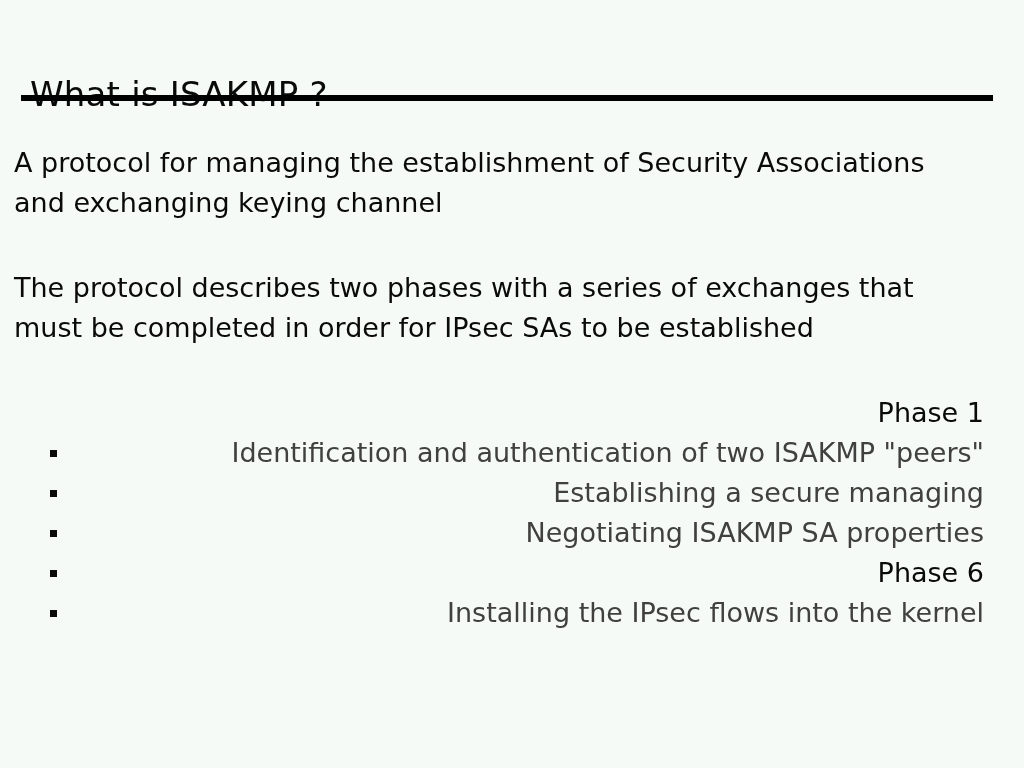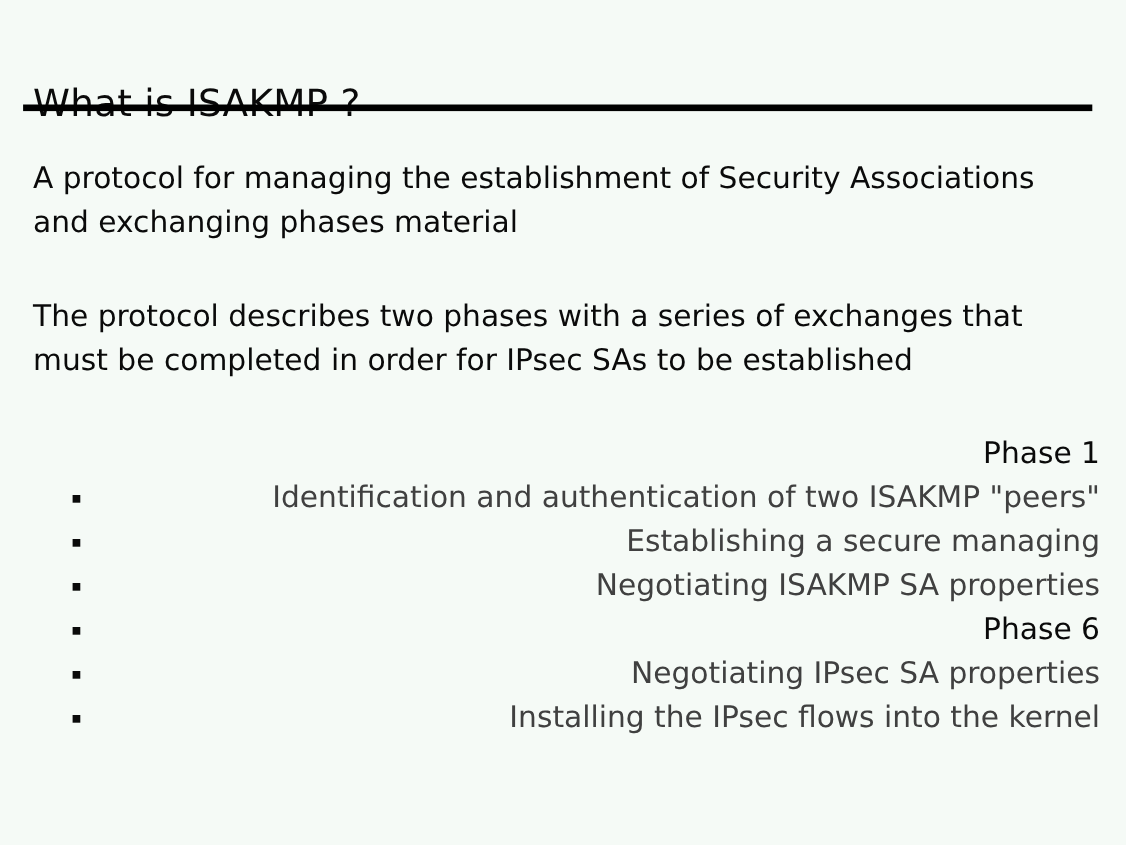--- a/index.html
+++ b/index.html
@@ -41,21 +41,21 @@
     left: 21px;
     top: 95px;
     width: 972px;
     height: 6px;
     background: #000000;
   }
 
   
   .body-area {
     position: absolute;
-    left: 30px;
+    left: 14px;
     top: 143px;
     width: 970px;
   }
 
   .para {
     font-size: 27px;
     line-height: 40px;
     font-weight: 400;
     color: #0a0a0a;
     margin: 0;
@@ -119,21 +119,21 @@
 <div class="slide">
 
   <h1 class="slide-title">What is ISAKMP ?</h1>
 
   <div class="title-rule"></div>
 
   <div class="body-area">
 
     <p class="para">
       <span class="para-line">A protocol for managing the establishment of Security Associations</span>
-      <span class="para-line">and exchanging phases material</span>
+      <span class="para-line">and exchanging keying channel</span>
     </p>
 
     <div class="para-gap"></div>
 
     <p class="para">
       <span class="para-line">The protocol describes two phases with a series of exchanges that</span>
       <span class="para-line">must be completed in order for IPsec SAs to be established</span>
     </p>
 
     <div class="para-gap"></div>
@@ -157,23 +157,19 @@
           <span class="bullet-marker"></span>
         </li>
       </ul>
     </div>
 
     <div class="phase-block">
       <div class="phase-heading">Phase 6</div>
       <ul class="bullet-list">
         <li class="bullet-item">
           <span class="bullet-marker"></span>
-          <span class="bullet-text">Negotiating IPsec SA properties</span>
-        </li>
-        <li class="bullet-item">
-          <span class="bullet-marker"></span>
           <span class="bullet-text">Installing the IPsec flows into the kernel</span>
         </li>
       </ul>
     </div>
 
   </div>
 </div>
 
 </body></html>

